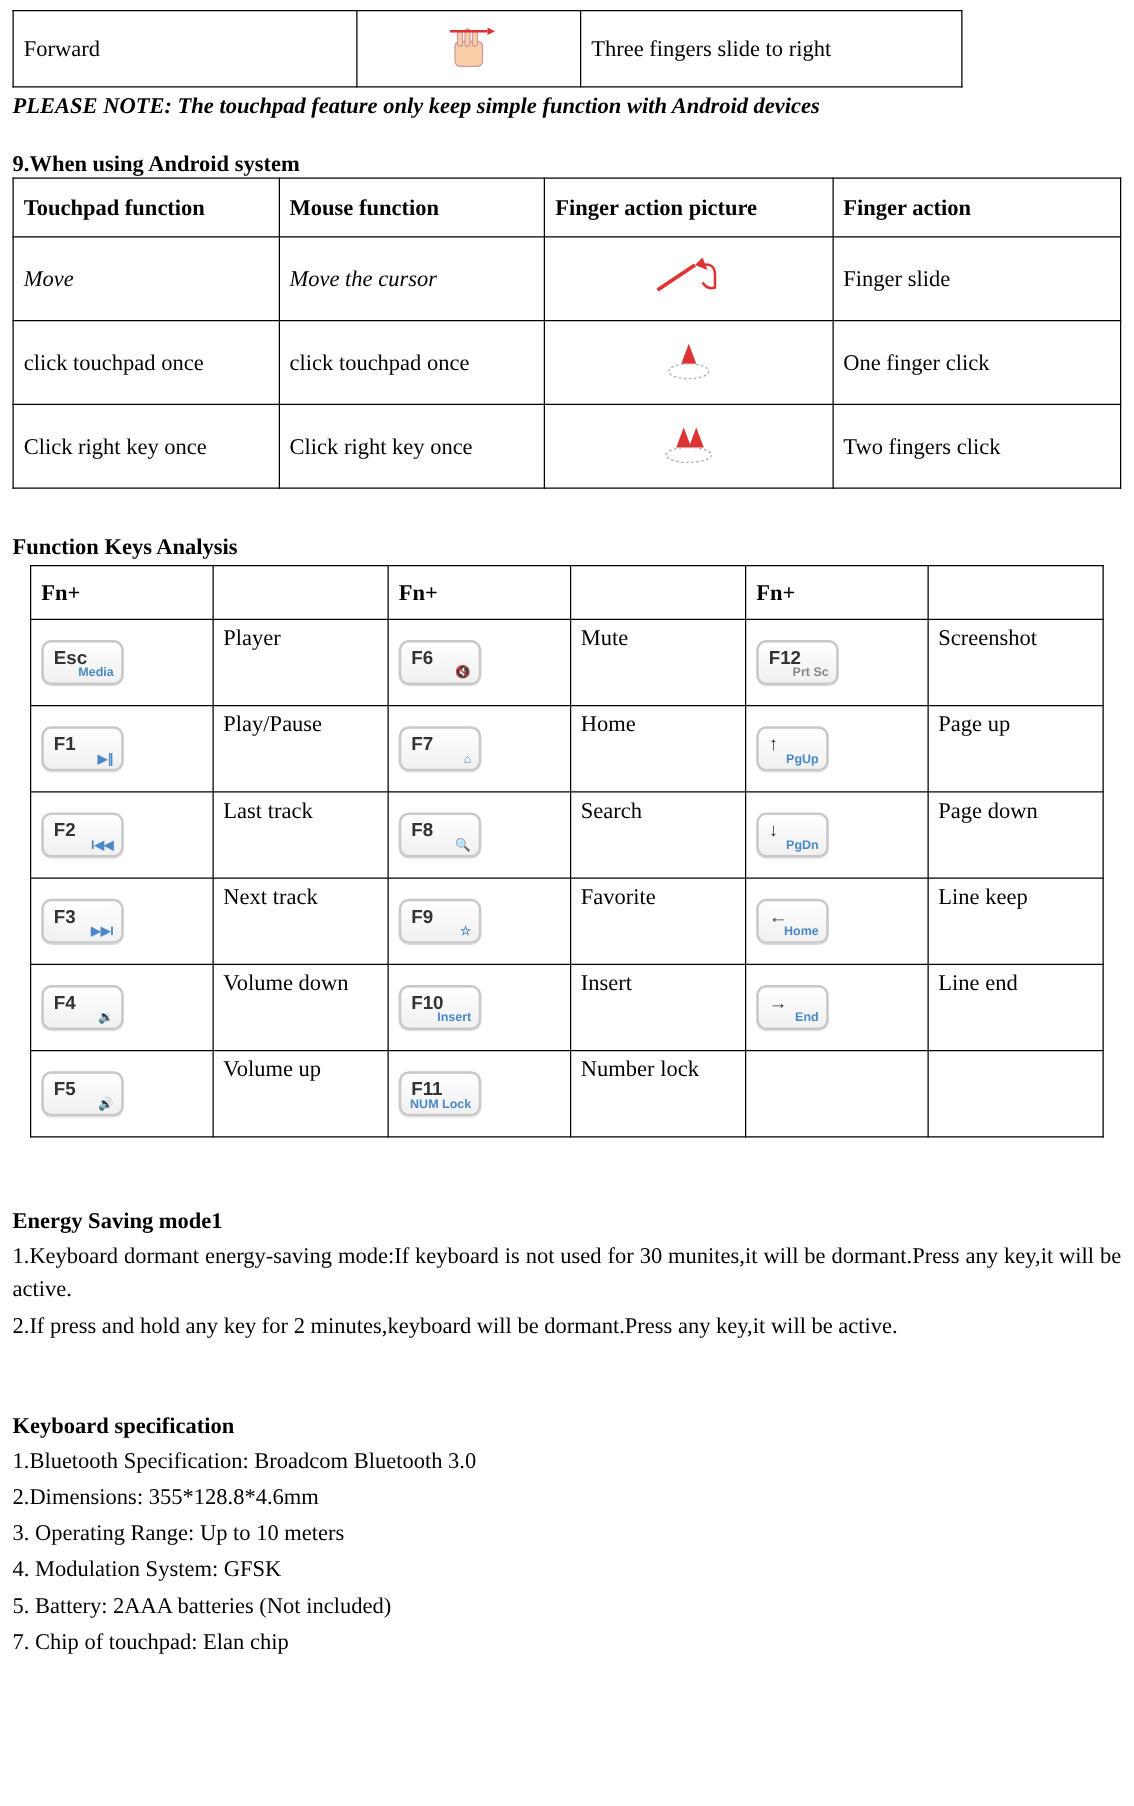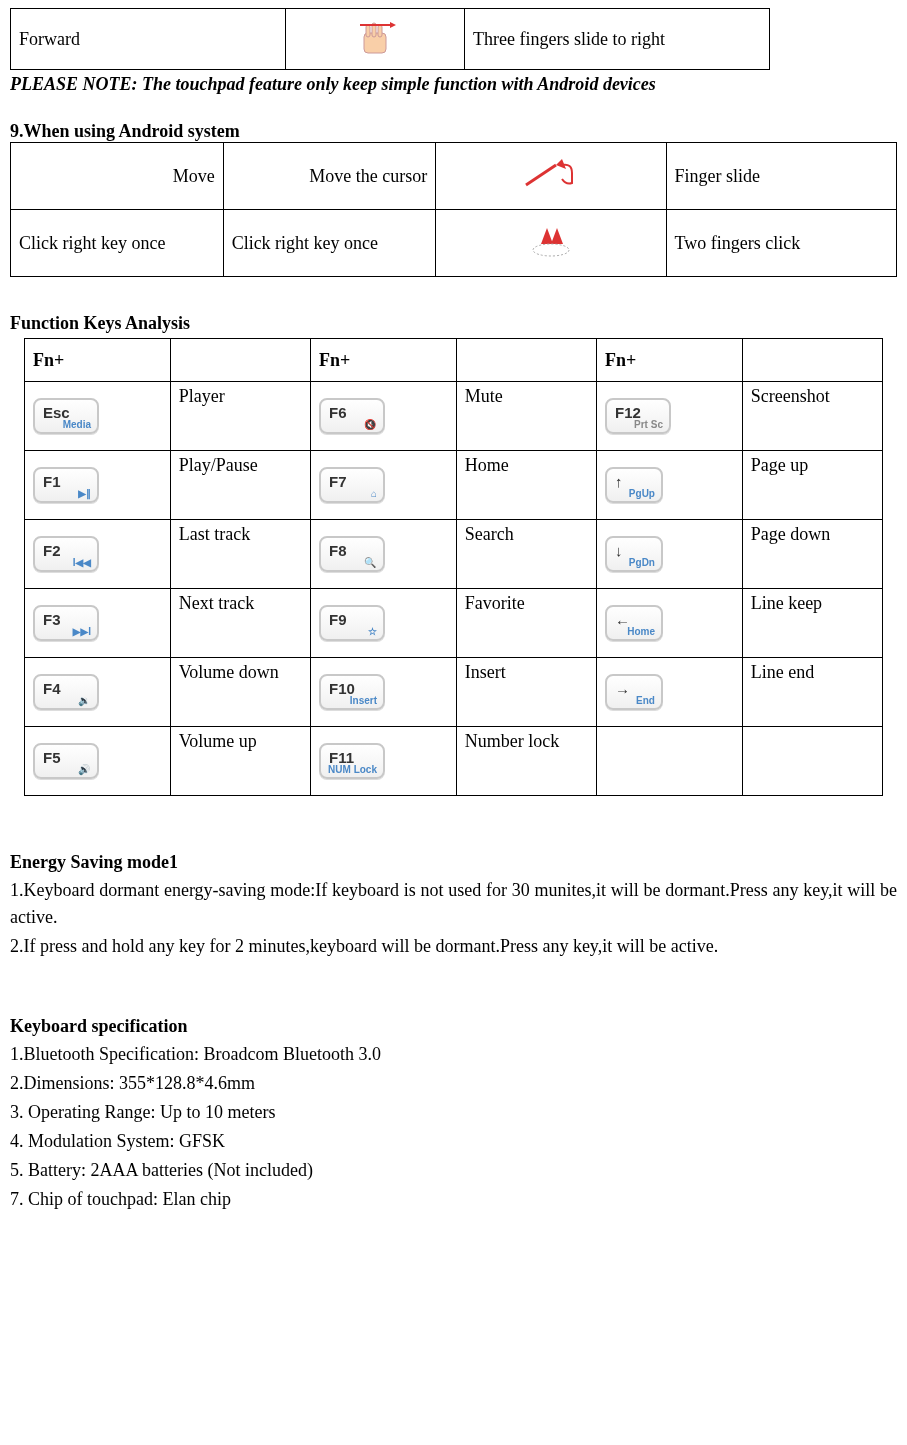--- a/index.html
+++ b/index.html
@@ -79,21 +79,21 @@
     margin-top:41px;
   }
   .keycap .sub.gray { color:#888; }
   .keycap.narrow { min-width:58px; }
   .para {
     text-align: justify;
     margin: 2px 0;
     line-height: 1.5;
   }
   .spec-list .para { margin: 2px 0; }
-  .center { text-align:right; }
+  .center { text-align:left;font-style:italic; }
   svg { display:block; margin:auto; }
 </style>
 </head>
 <body>
 
 <table class="t-top" style="width:760px;">
   <tbody>
       <tr>
     <td class="c1">Forward</td>
     <td class="c2">
@@ -109,31 +109,48 @@
     <td class="c3">Three fingers slide to right</td>
   </tr>
 </tbody>
   </table>
 
 <div class="note">PLEASE NOTE: The touchpad feature only keep simple function with Android devices</div>
 
 <div class="bold">9.When using Android system</div>
 <table class="t-android">
   <tbody>
+      <tr>
+    <td class="c1 h">Touchpad function</td>
+    <td class="c2 h">Mouse function</td>
+    <td class="c3 h" style="text-align:left;">Finger action picture</td>
+    <td class="c4 h">Finger action</td>
+  </tr>
   <tr>
     <td class="c1 center">Move</td>
     <td class="c2 center">Move the cursor</td>
     <td class="c3">
       <svg width="70" height="34" viewBox="0 0 70 34">
         <path d="M10 26 L40 6" stroke="#d33" stroke-width="3" fill="none"></path>
         <polygon points="40,6 50,10 46,0" fill="#d33"></polygon>
         <path d="M46 6 Q56 4 56 14 L56 24 Q50 26 46 20" fill="none" stroke="#d33" stroke-width="2"></path>
       </svg>
     </td>
     <td class="c4">Finger slide</td>
+  </tr>
+  <tr>
+    <td class="c1">click touchpad once</td>
+    <td class="c2">click touchpad once</td>
+    <td class="c3">
+      <svg width="60" height="34" viewBox="0 0 60 34">
+        <path d="M30 2 L24 18 L36 18 Z" fill="#d33"></path>
+        <ellipse cx="30" cy="24" rx="16" ry="6" fill="none" stroke="#aaa" stroke-width="1" stroke-dasharray="2,2"></ellipse>
+      </svg>
+    </td>
+    <td class="c4">One finger click</td>
   </tr>
   <tr>
     <td class="c1">Click right key once</td>
     <td class="c2">Click right key once</td>
     <td class="c3">
       <svg width="60" height="34" viewBox="0 0 60 34">
         <path d="M26 2 L20 18 L32 18 Z" fill="#d33"></path>
         <path d="M36 2 L30 18 L42 18 Z" fill="#d33"></path>
         <ellipse cx="30" cy="24" rx="18" ry="6" fill="none" stroke="#aaa" stroke-width="1" stroke-dasharray="2,2"></ellipse>
       </svg>

